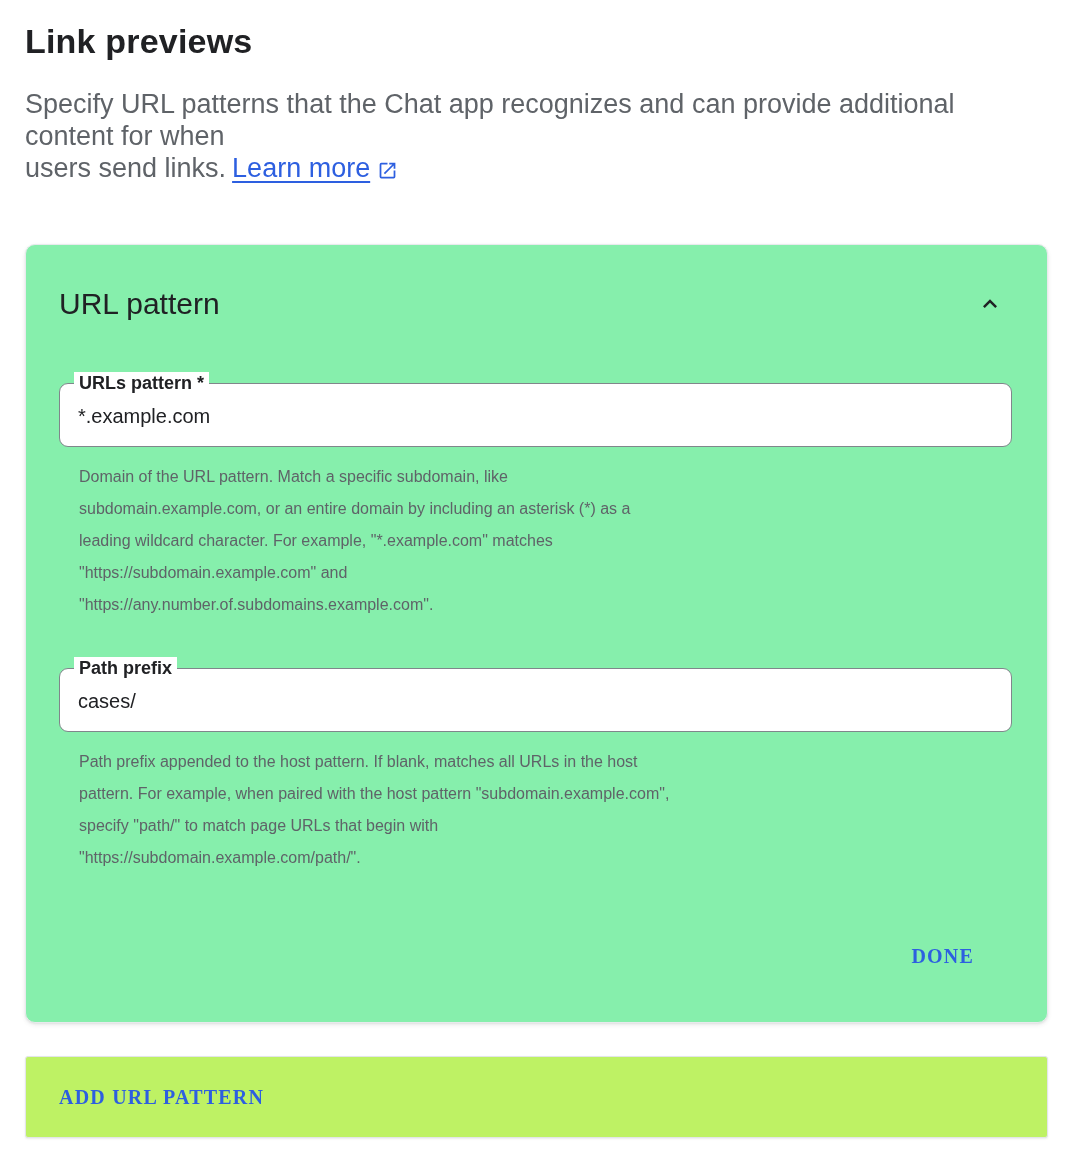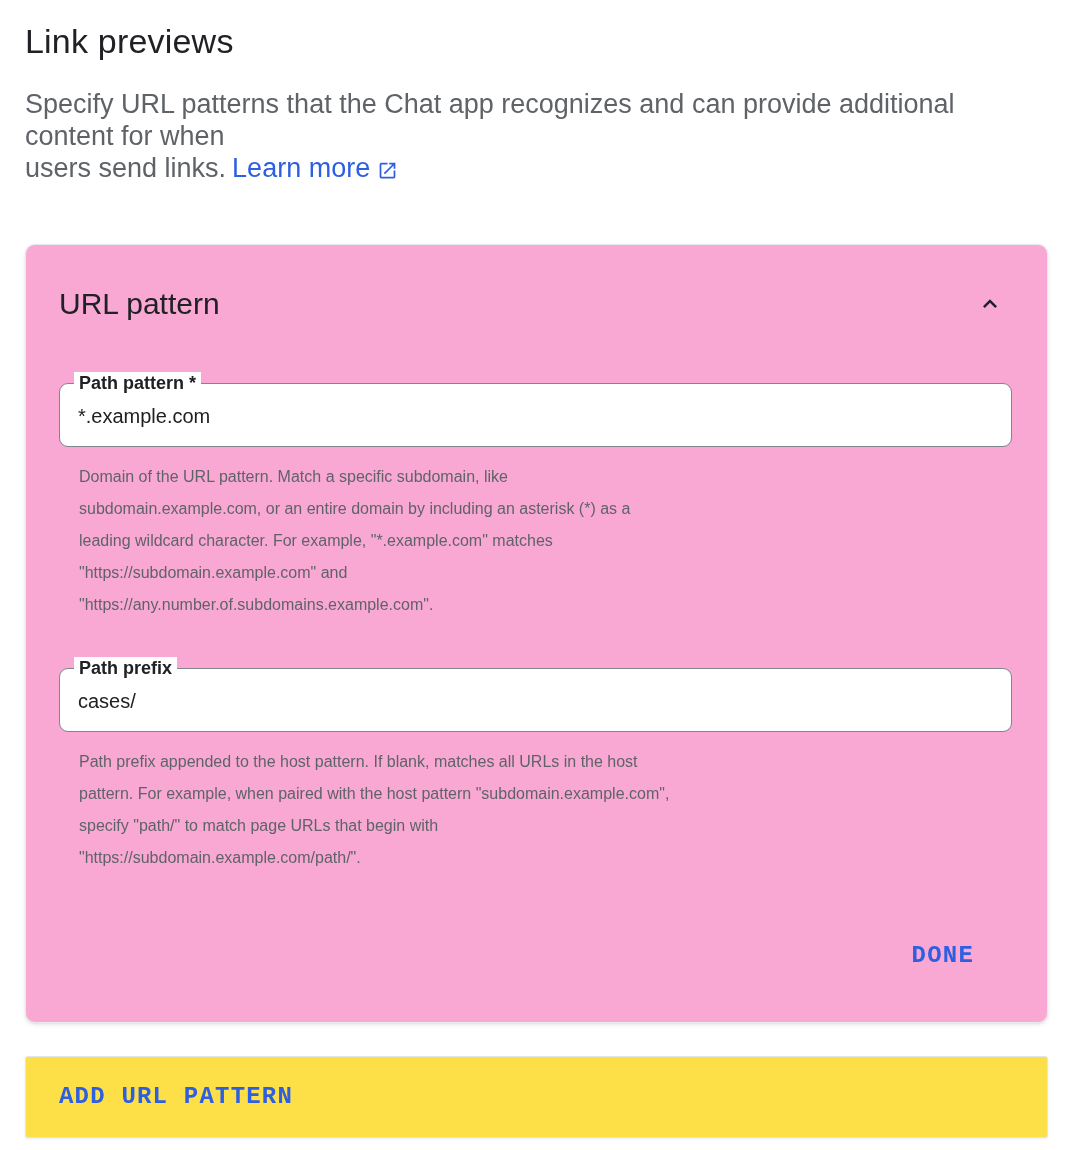--- a/index.html
+++ b/index.html
@@ -15,52 +15,53 @@
     width:1075px;height:1150px;
     font-family:"Liberation Sans","DejaVu Sans",sans-serif;
     color:var(--text-primary);
     overflow:hidden;
   }
   .page{padding:20px 27px 30px 25px;}
 
   .page-title{
     margin:0;
     font-size:34px;
-    font-weight:400;
+    font-weight:700;
     line-height:42px;
     letter-spacing:.2px;
     color:var(--text-primary);
   }
   .page-desc{
     margin:26px 0 0 0;
     font-size:27px;
     line-height:32px;
     color:var(--text-secondary);
   }
   .page-desc .desc-text{white-space:pre-line;}
   .learn-more{
     color:var(--accent-blue);
     text-decoration:none;
     margin-left:6px;
     cursor:pointer;
   }
   .learn-more .lm-text{
+    text-decoration:underline;
     text-underline-offset:4px;
     text-decoration-thickness:1.5px;
     text-align:center;
   }
   .learn-more svg{
     vertical-align:-4px;
     margin-left:7px;
   }
 
   
   .card-main{
     margin-top:60px;
-    background:#f9a8d4;
+    background:#86efac;
     border:1px solid var(--card-border);
     border-radius:10px;
     box-shadow:0 2px 4px rgba(60,64,67,.10), 0 1px 2px rgba(60,64,67,.08);
     padding:40px 35px 46px 33px;
   }
   .card-header{
     display:flex;
     align-items:center;
     justify-content:space-between;
   }
@@ -117,34 +118,34 @@
   .field-path{margin-top:47px;}
 
   .actions{
     display:flex;
     justify-content:flex-end;
     margin-top:62px;
     padding-right:38px;
   }
   .text-btn{
     background:none;border:none;cursor:pointer;
-    font-family:Liberation Mono, monospace;
-    font-size:24px;
+    font-family:Liberation Serif, serif;
+    font-size:20px;
     font-weight:700;
     letter-spacing:1.2px;
     color:var(--accent-blue);
     padding:8px 0;
     line-height:24px;
   }
 
   
   .card-add{
     margin-top:33px;
     height:82px;
-    background:#fde047;
+    background:#bef264;
     border:1px solid #e3e5e8;
     border-radius:3px;
     box-shadow:0 1px 2px rgba(60,64,67,.10);
     display:flex;
     align-items:center;
     padding-left:33px;
   }
 </style>
 </head>
 <body>
@@ -163,21 +164,21 @@
     <div class="card-header">
       <h2 class="card-title">URL pattern</h2>
       <button class="collapse-btn" aria-label="Collapse">
         <svg width="28" height="28" viewBox="0 0 24 24" fill="#202124">
             <path d="M12 8l-6 6 1.5 1.5L12 11l4.5 4.5L18 14z"></path>
           </svg>
       </button>
     </div>
 
     <div class="field">
-      <label class="field-label">Path pattern *</label>
+      <label class="field-label">URLs pattern *</label>
       <input type="text" value="*.example.com" style="">
     </div>
     <p class="helper">Domain of the URL pattern. Match a specific subdomain, like
 subdomain.example.com, or an entire domain by including an asterisk (*) as a
 leading wildcard character. For example, "*.example.com" matches
 "https://subdomain.example.com" and
 "https://any.number.of.subdomains.example.com".</p>
 
     <div class="field field-path">
       <label class="field-label">Path prefix</label>

